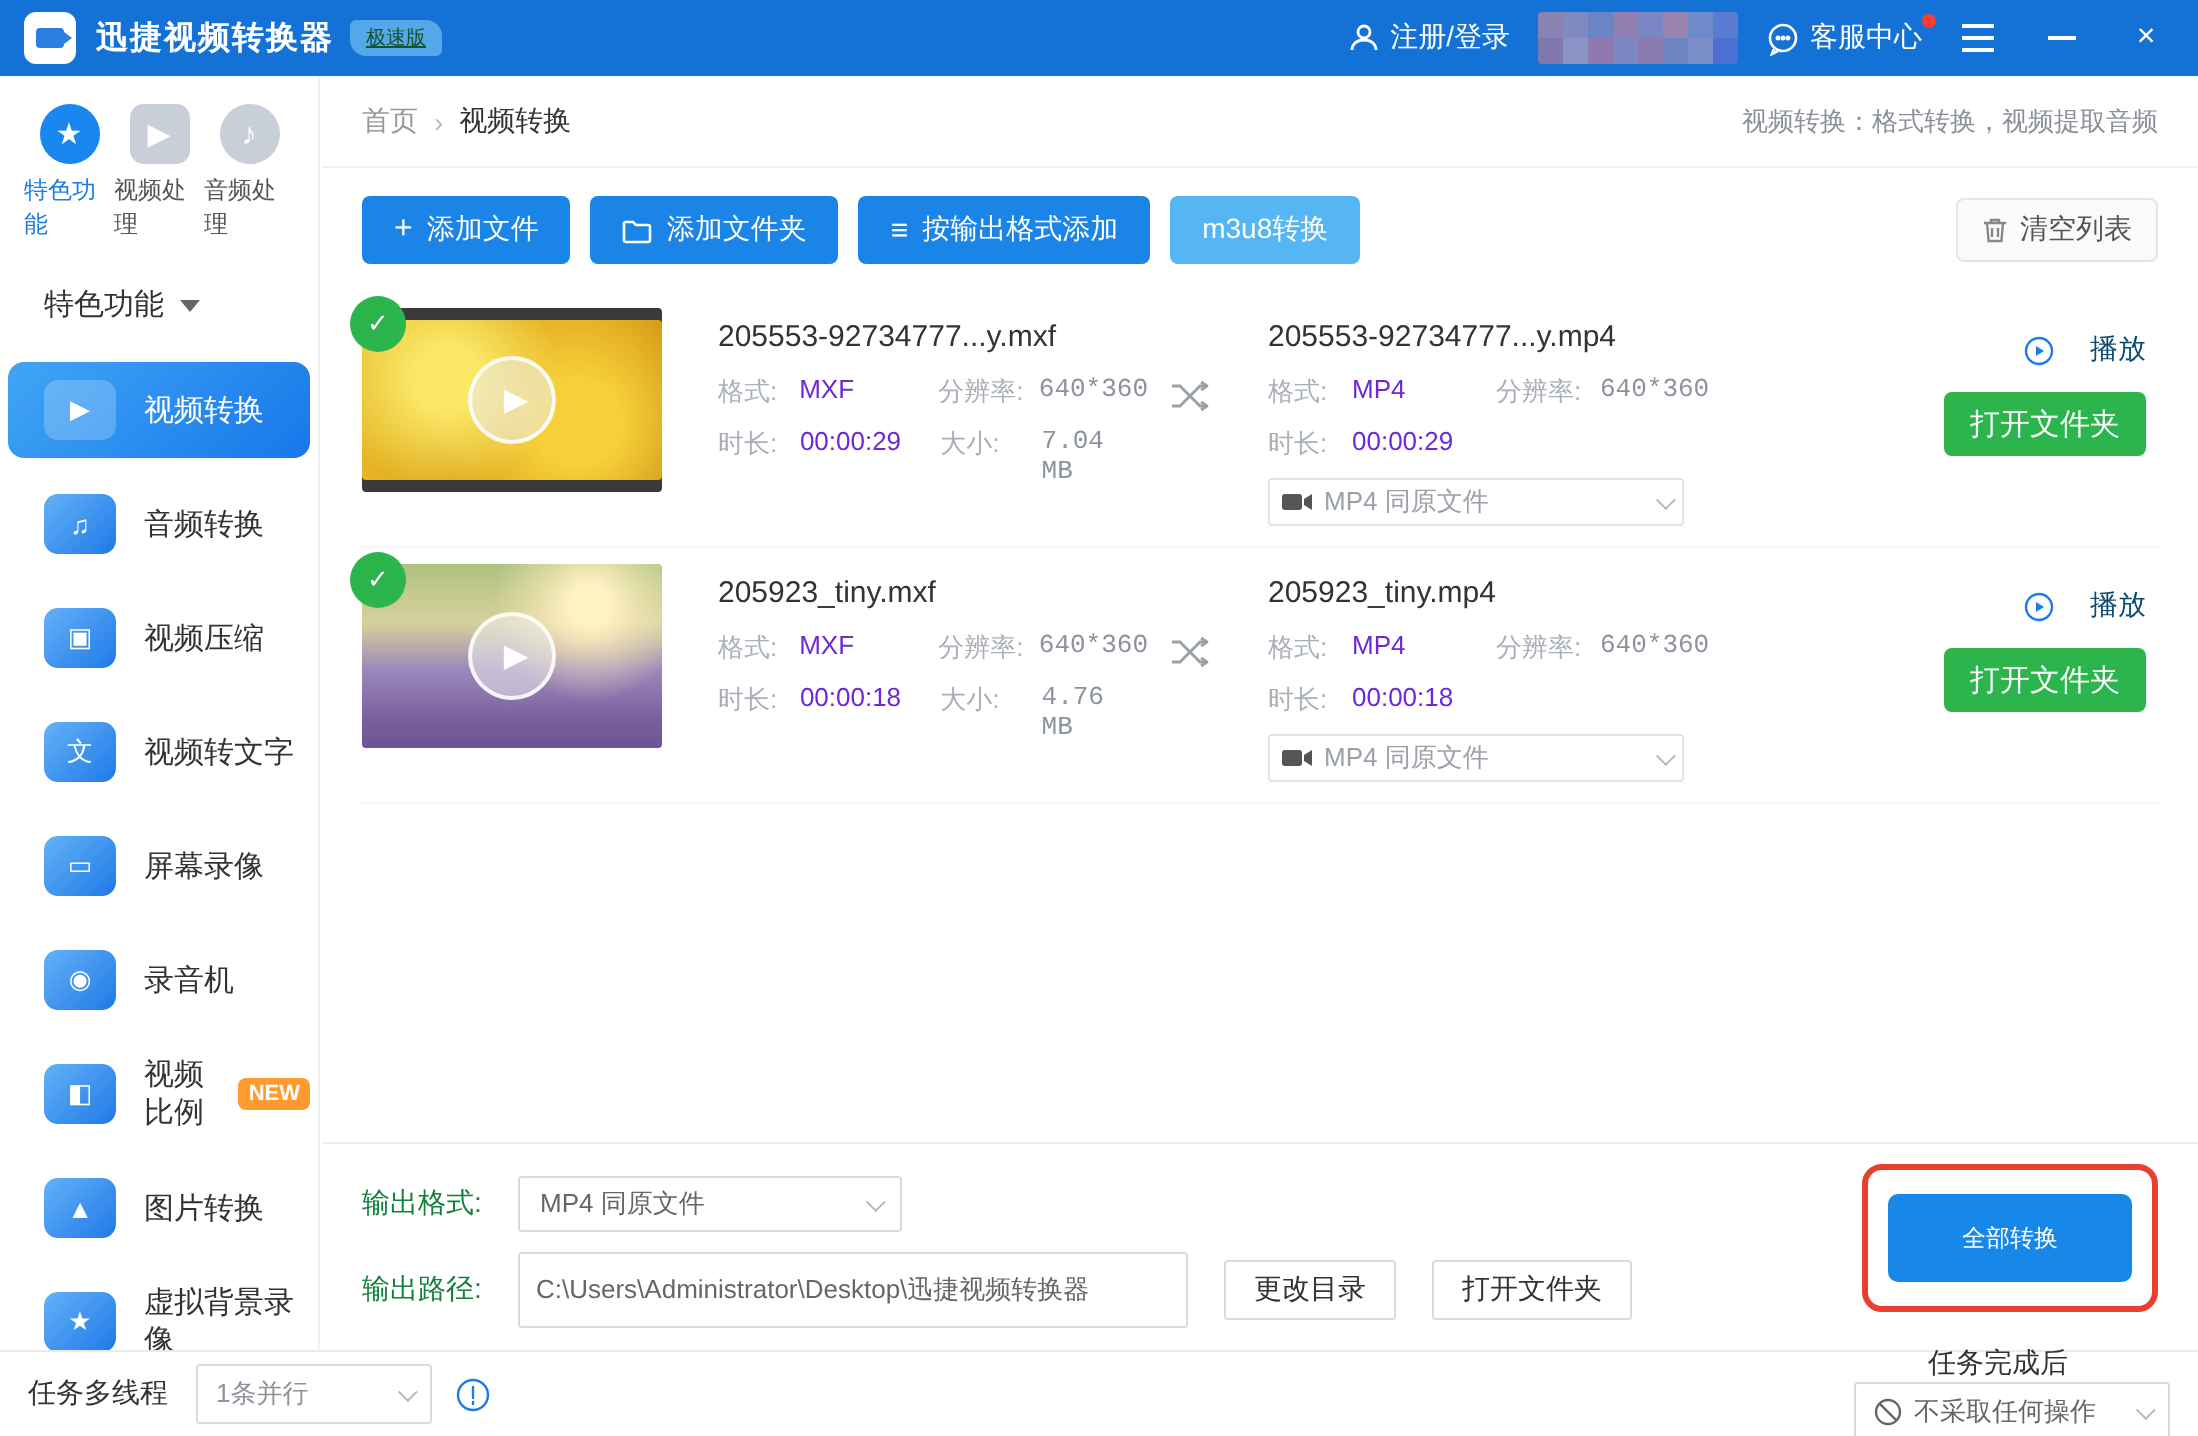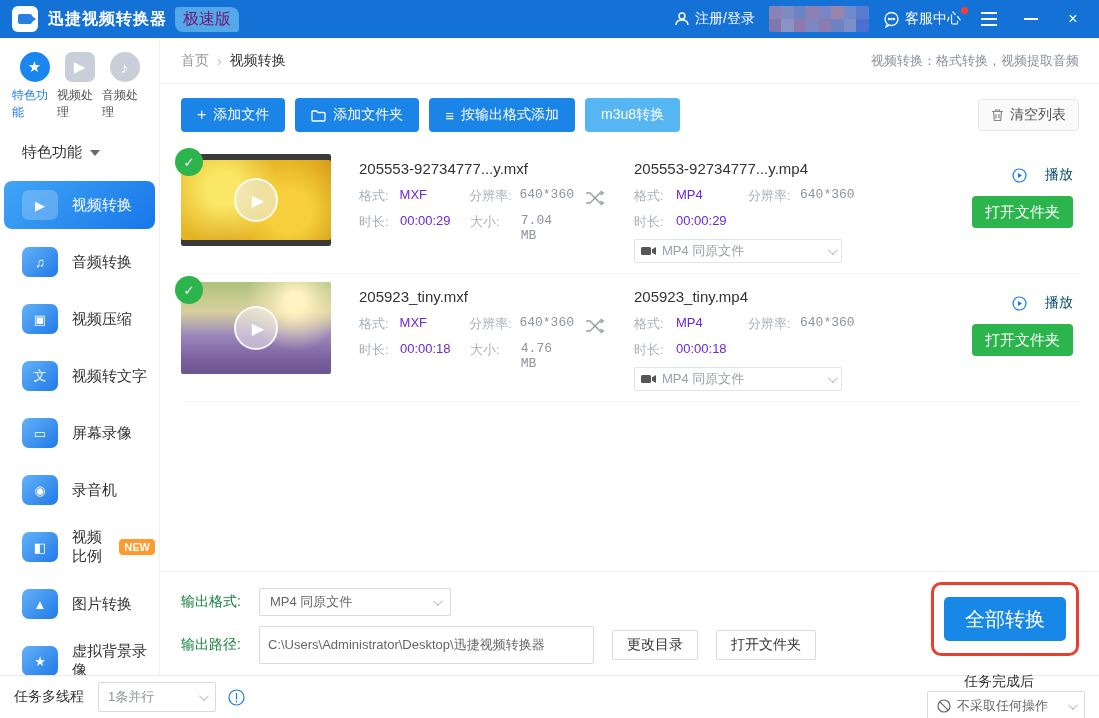--- a/index.html
+++ b/index.html
@@ -5,21 +5,21 @@
   * { margin:0; padding:0; box-sizing:border-box; }
   body { font-family:"Liberation Sans","DejaVu Sans",sans-serif; background:#ddd; }
   .root { position:relative; width:1099px; height:718px; background:#fff; overflow:hidden; }
 
   
   .titlebar { position:absolute; top:0; left:0; right:0; height:38px; background:#1471d6; display:flex; align-items:center; padding:0 12px; color:#fff; }
   .app-icon { width:26px; height:26px; background:#fff; border-radius:6px; display:flex; align-items:center; justify-content:center; margin-right:10px; }
   .app-icon .cam { width:14px; height:10px; background:#2a7fe0; border-radius:2px; position:relative; }
   .app-icon .cam:before { content:""; position:absolute; right:-4px; top:2px; border-left:4px solid #2a7fe0; border-top:3px solid transparent; border-bottom:3px solid transparent; }
   .app-title { font-size:16px; font-weight:bold; letter-spacing:1px; }
-  .badge-speed { margin-left:8px; background:#54a7e9; color:#701a75; font-size:16px; padding:2px 8px; border-radius:3px 8px 3px 8px; }
+  .badge-speed { margin-left:8px; background:#54a7e9; color:#14532d; font-size:10px; padding:2px 8px; border-radius:3px 8px 3px 8px;text-decoration:underline; }
   .tb-right { margin-left:auto; display:flex; align-items:center; gap:14px; }
   .tb-item { display:flex; align-items:center; gap:5px; font-size:14px; cursor:pointer; }
   .mosaic { width:100px; height:26px; border-radius:2px;
     background:
       linear-gradient(90deg,#8b82b4 0 12.5%, #7e8bc0 0 25%, #6b84c6 0 37.5%, #8f7fb0 0 50%, #7a86c4 0 62.5%, #9884ae 0 75%, #6f8ac9 0 87.5%, #5a7bd0 0 100%) top/100% 50% no-repeat,
       linear-gradient(90deg,#7f77ad 0 12.5%, #8a92c6 0 25%, #9079ae 0 37.5%, #7d88c3 0 50%, #8a7cb0 0 62.5%, #6d84c2 0 75%, #7b90c8 0 87.5%, #4b6fd2 0 100%) bottom/100% 50% no-repeat; }
   .svc { position:relative; }
   .red-dot { position:absolute; top:-3px; right:-7px; width:7px; height:7px; background:#ff3b30; border-radius:50%; }
   .win-btn { width:28px; height:28px; display:flex; align-items:center; justify-content:center; cursor:pointer; font-size:16px; }
   .hamburger { display:flex; flex-direction:column; gap:4px; }
@@ -87,21 +87,21 @@
 
   
   .settings { flex:none; position:relative; border-top:1px solid #eef0f2; height:104px; padding:16px 20px 0; }
   .set-row { display:flex; align-items:center; margin-bottom:10px; }
   .set-label { font-size:14px; color:#15803d; width:78px; }
   .set-select { width:192px; height:28px; border:1px solid #d9dadc; border-radius:2px; display:flex; align-items:center; padding:0 10px; font-size:13px; color:#666; cursor:pointer; background:#fff; }
   .set-select .chev { margin-left:auto; }
   .path-input { width:335px; height:38px; border:1px solid #d9dadc; border-radius:2px; padding:0 8px; font-size:13px; color:#666; font-family:inherit; background:#fff; }
   .btn-ghost { height:30px; border:1px solid #d9dadc; background:#fff; border-radius:2px; font-size:14px; color:#333; padding:0 14px; margin-left:18px; cursor:pointer; font-family:inherit;text-align:right; }
   .annotation { position:absolute; right:20px; top:10px; width:148px; height:74px; border:3px solid #e8402f; border-radius:10px; display:flex; align-items:center; justify-content:center; }
-  .btn-convert { width:122px; height:44px; background:#1788e8; border:none; border-radius:5px; color:#fff; font-size:20px; cursor:pointer; font-family:inherit; }
+  .btn-convert { width:122px; height:44px; background:#1788e8; border:none; border-radius:5px; color:#fff; font-size:12px; cursor:pointer; font-family:inherit; }
 
   
   .statusbar { position:absolute; left:0; right:0; bottom:0; height:43px; background:#fff; border-top:1px solid #e9eaec; display:flex; align-items:center; padding:0 14px; }
   .sb-label { font-size:14px; color:#333; }
   .sb-select { width:118px; height:30px; border:1px solid #d9dadc; border-radius:2px; display:flex; align-items:center; padding:0 9px; font-size:13px; color:#8d939c; margin-left:14px; cursor:pointer; gap:6px; background:#fff; }
   .sb-select .chev { margin-left:auto; }
   .sb-right { margin-left:auto; display:flex; align-items:center;flex-direction:column; }
   .sb-select2 { width:158px; color:#666; }
   .info-ic { margin-left:12px; cursor:pointer; display:flex; }
 

